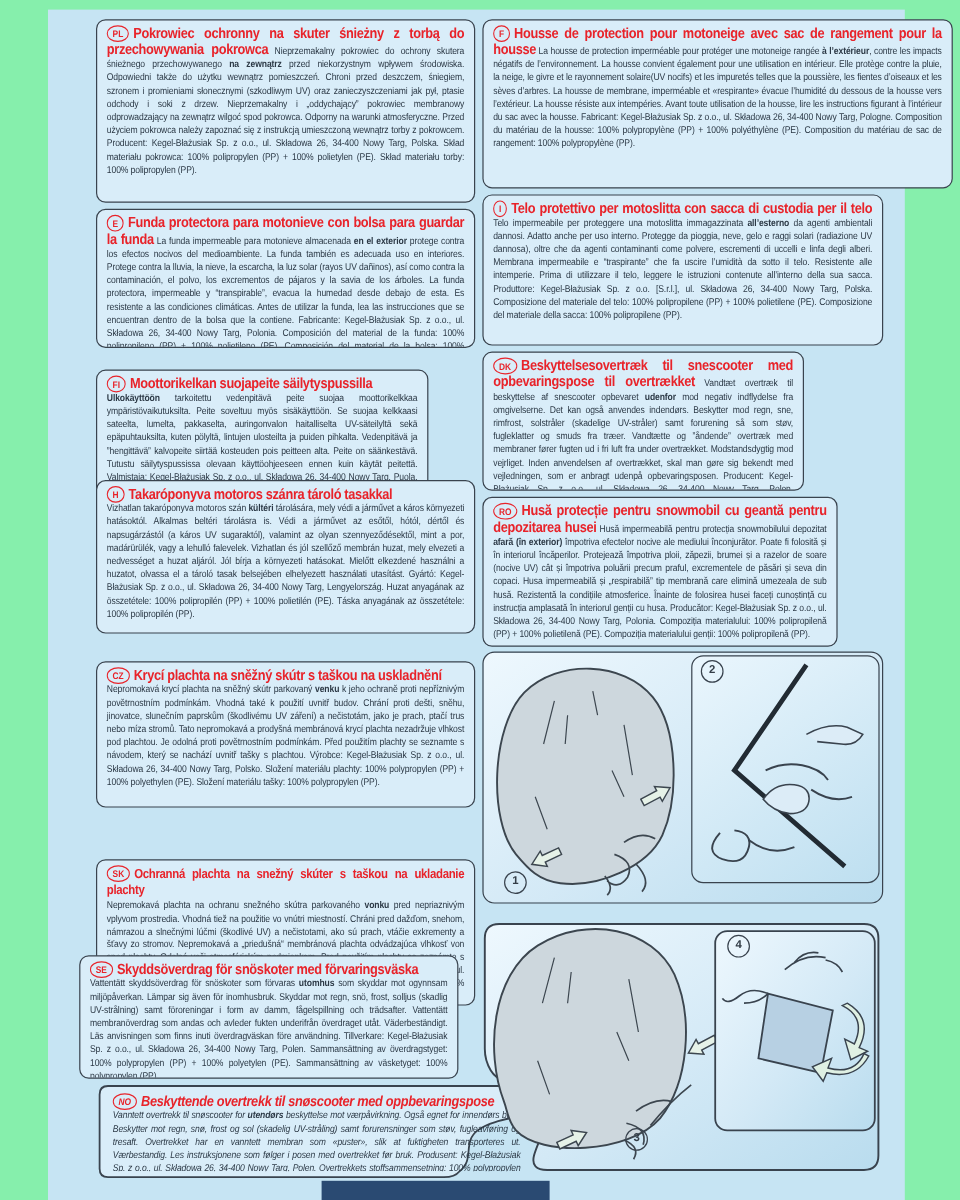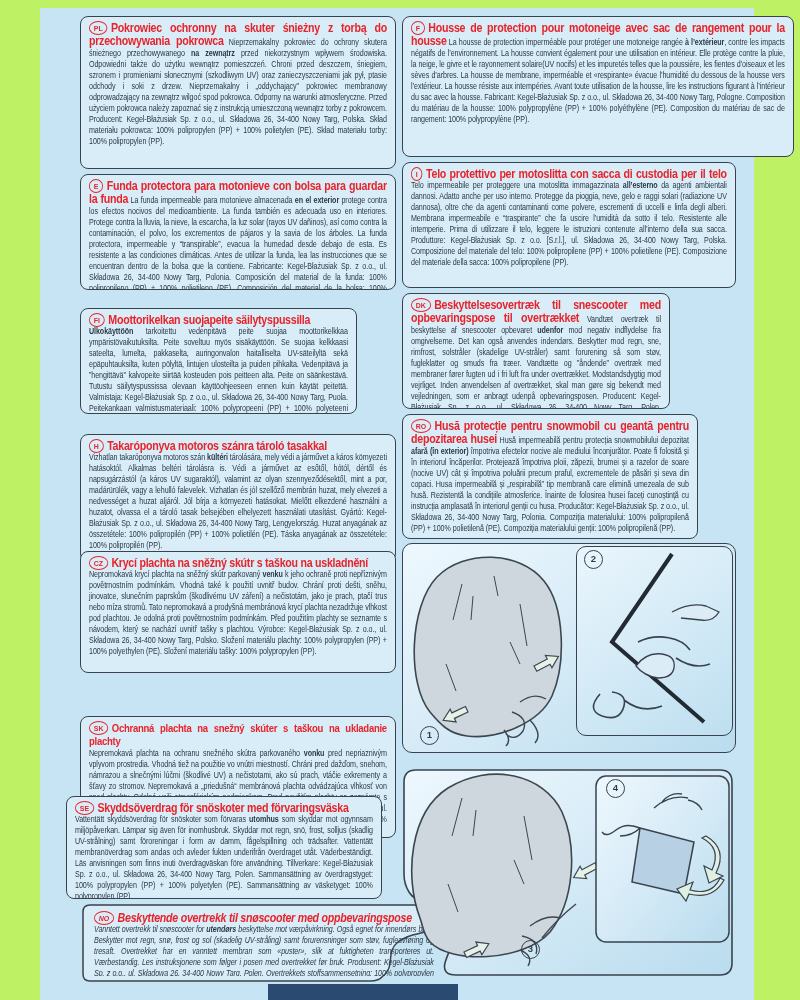--- a/index.html
+++ b/index.html
@@ -1,35 +1,35 @@
 <!DOCTYPE html>
 <html><head>
 <meta charset="utf-8">
 <style>
   html,body{margin:0;padding:0;background:#fff;}
-  .sheet{position:relative;width:800px;height:1000px;background:#bef264;overflow:hidden;
+  .sheet{position:relative;width:800px;height:1000px;background:#86efac;overflow:hidden;
          font-family:"Liberation Sans","DejaVu Sans",sans-serif;}
   .page{position:absolute;left:40px;top:8px;width:714px;height:992px;background:#c6e4f3;}
   .box{position:absolute;background:#d9edf9;border:1.5px solid #39434e;border-radius:8px;
        padding:4px 8px 3px;box-sizing:border-box;overflow:hidden;color:#2b3845;
        text-align:justify;}
   .fit{width:114.5%;transform:scaleX(0.873);transform-origin:0 0;
        font-size:8.2px;line-height:10.9px;letter-spacing:-0.1px;}
   .title{color:#e8232a;font-weight:bold;font-size:12.2px;line-height:13.6px;letter-spacing:-0.3px;}
   .t-sm .title{font-size:10.9px;}
   .badge{display:inline-block;border:1.4px solid #e8232a;border-radius:50%;color:#e8232a;
          font-weight:bold;font-size:8px;line-height:9px;padding:1.5px 4.5px 1px;margin-right:4px;
          vertical-align:1px;letter-spacing:0;}
   .bt .body{display:block;}
   .body b{font-weight:bold;}
   
   .s-pl{left:80px;top:16px;width:316px;height:153px}
   .s-e{left:80px;top:174px;width:316px;height:116px}
   .s-fi{left:80px;top:308px;width:277px;height:106px}
-  .s-h{left:80px;top:434px;width:316px;height:128px}
+  .s-h{left:80px;top:400px;width:316px;height:128px}
   .s-cz{left:80px;top:551px;width:316px;height:122px}
   .s-sk{left:80px;top:716px;width:316px;height:122px}
   .s-se{left:66px;top:796px;width:316px;height:103px}
   .s-f{left:402px;top:16px;width:392px;height:141px}
   .s-i{left:402px;top:162px;width:334px;height:126px}
   .s-dk{left:402px;top:293px;width:268px;height:116px}
   .s-ro{left:402px;top:414px;width:296px;height:125px}
   .s-no{left:88px;top:908px;width:352px;height:68px;background:transparent;border:none;padding:3px 6px;font-style:italic;}
   .no-shape{position:absolute;left:80px;top:902px;}
   

